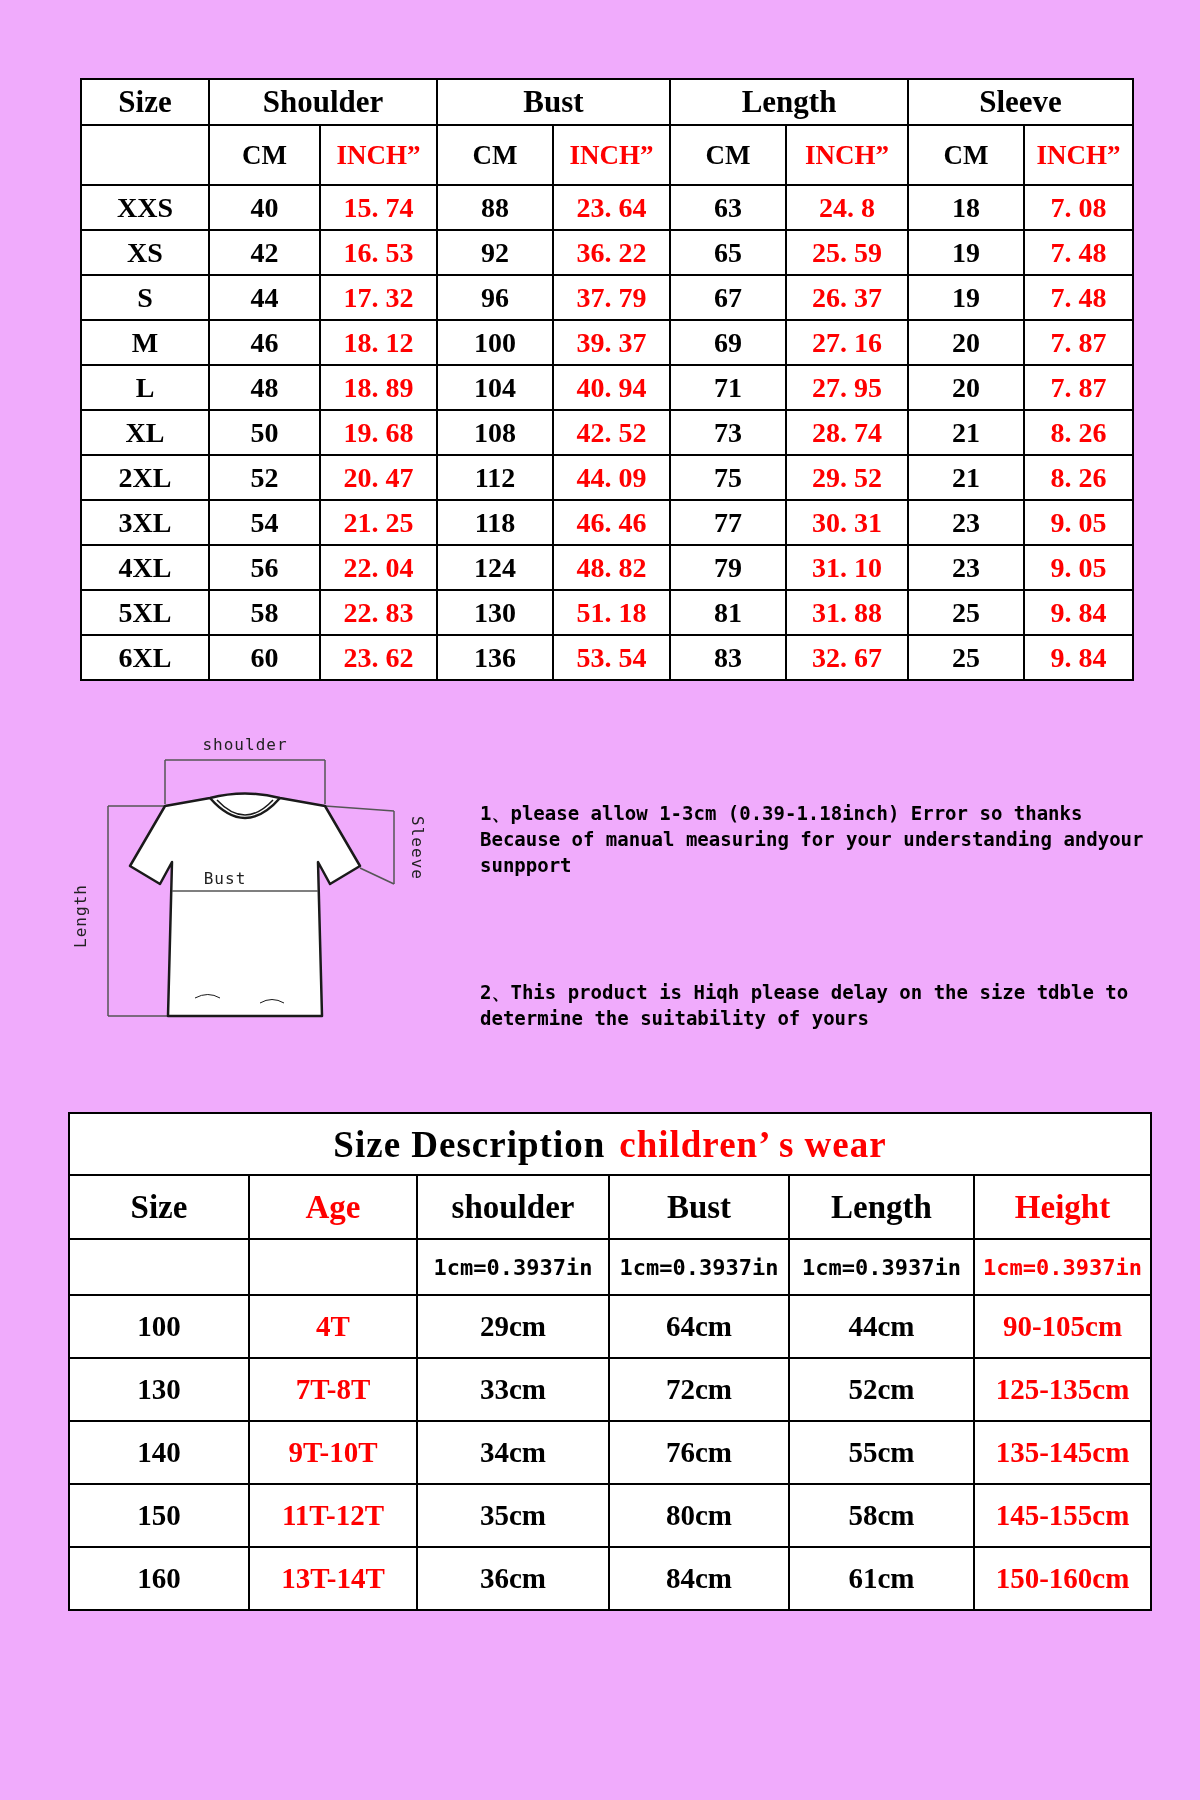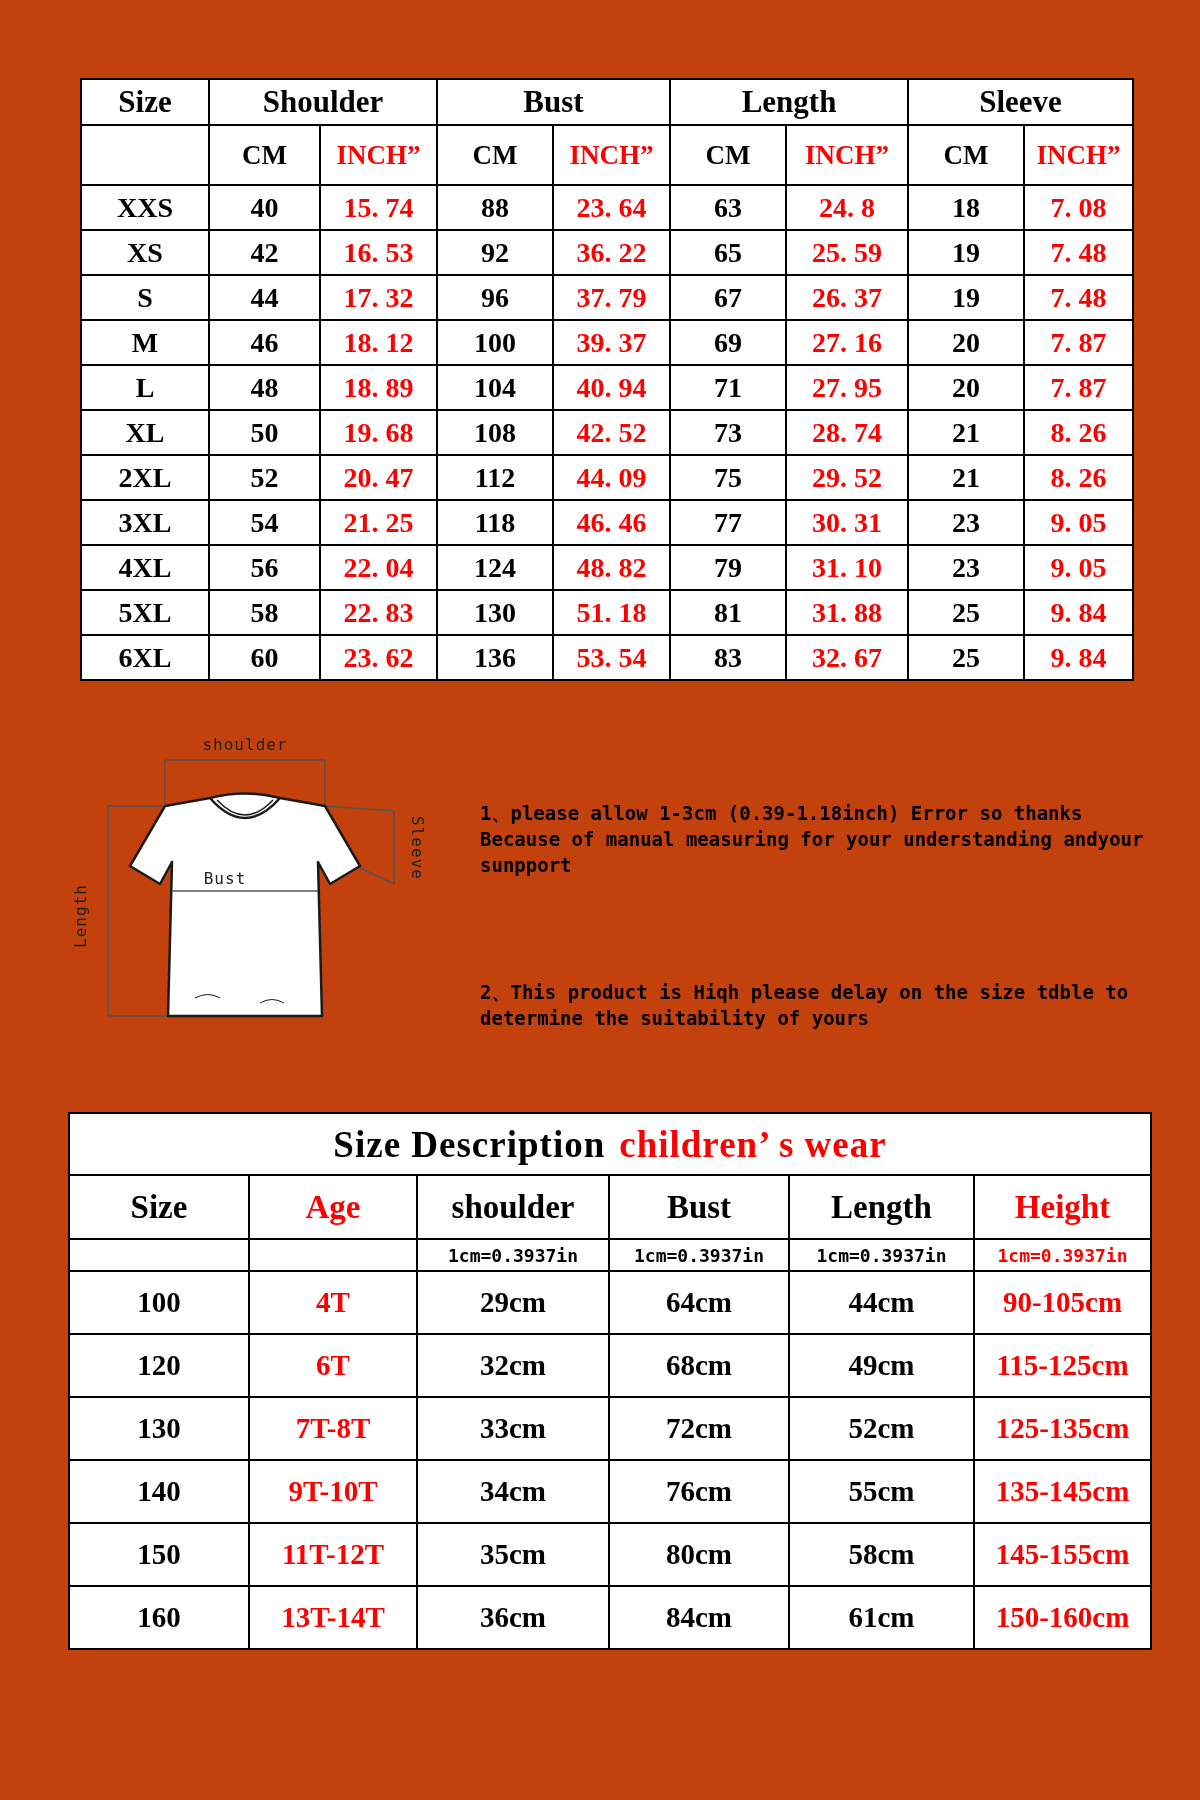--- a/index.html
+++ b/index.html
@@ -1,18 +1,18 @@
 <!DOCTYPE html>
 <html><head>
 <meta charset="utf-8">
 <style>
   * { box-sizing: border-box; }
   html, body { margin: 0; padding: 0; background: #ffffff; }
   body { width: 1200px; height: 1800px; font-family: "Liberation Serif", serif; color: #000; }
-  .page { position: relative; width: 1200px; height: 1800px; overflow: hidden; background: #c2410c; }
+  .page { position: relative; width: 1200px; height: 1800px; overflow: hidden; background: #f0abfc; }
 
   table { border-collapse: collapse; table-layout: fixed; position: absolute; background: #fff; }
   th, td { border: 2px solid #000; text-align: center; vertical-align: middle; padding: 0; overflow: hidden; }
   .red { color: #ff0000; }
 
   
   .adult-table { left: 80px; top: 78px; width: 1052px; }
   .adult-table .group-head { height: 46px; font-size: 31px; font-weight: bold; }
   .adult-table .unit-cell  { height: 60px; font-size: 27px; font-weight: bold; }
   .adult-table td          { height: 45px; font-size: 28px; font-weight: bold; }
@@ -23,21 +23,21 @@
   .notes { position: absolute; left: 480px; top: 800px; width: 690px;
            font-family: "DejaVu Sans Mono", monospace; font-weight: bold;
            font-size: 19px; line-height: 1.38; color: #000; }
   .note { white-space: pre-line; margin: 0 0 100px 0; }
 
   
   .kids-table { left: 68px; top: 1112px; width: 1082px; }
   .kids-table .title-cell { height: 62px; font-size: 37px; font-weight: bold; letter-spacing: 1px; }
   .kids-table .title-red  { margin-left: 14px; color: #ff0000; }
   .kids-table .head-cell  { height: 64px; font-size: 33px; font-weight: bold; }
-  .kids-table .conv-cell  { height: 32px; font-size: 18px; font-weight: bold;
+  .kids-table .conv-cell  { height: 56px; font-size: 22px; font-weight: bold;
                             font-family: "DejaVu Sans Mono", monospace; margin-left: 19px; }
   .kids-table td          { height: 63px; font-size: 29px; font-weight: bold; }
 </style>
 </head>
 <body>
 
 <div class="page">
 
   <table class="adult-table">
     <colgroup>
@@ -265,28 +265,20 @@
     <tbody id="kids-body">
         <tr>
           <td>100</td>
           <td class="red">4T</td>
           <td>29cm</td>
           <td>64cm</td>
           <td>44cm</td>
           <td class="red">90-105cm</td>
         </tr>
         <tr>
-          <td>120</td>
-          <td class="red">6T</td>
-          <td>32cm</td>
-          <td>68cm</td>
-          <td>49cm</td>
-          <td class="red">115-125cm</td>
-        </tr>
-        <tr>
           <td>130</td>
           <td class="red">7T-8T</td>
           <td>33cm</td>
           <td>72cm</td>
           <td>52cm</td>
           <td class="red">125-135cm</td>
         </tr>
         <tr>
           <td>140</td>
           <td class="red">9T-10T</td>

